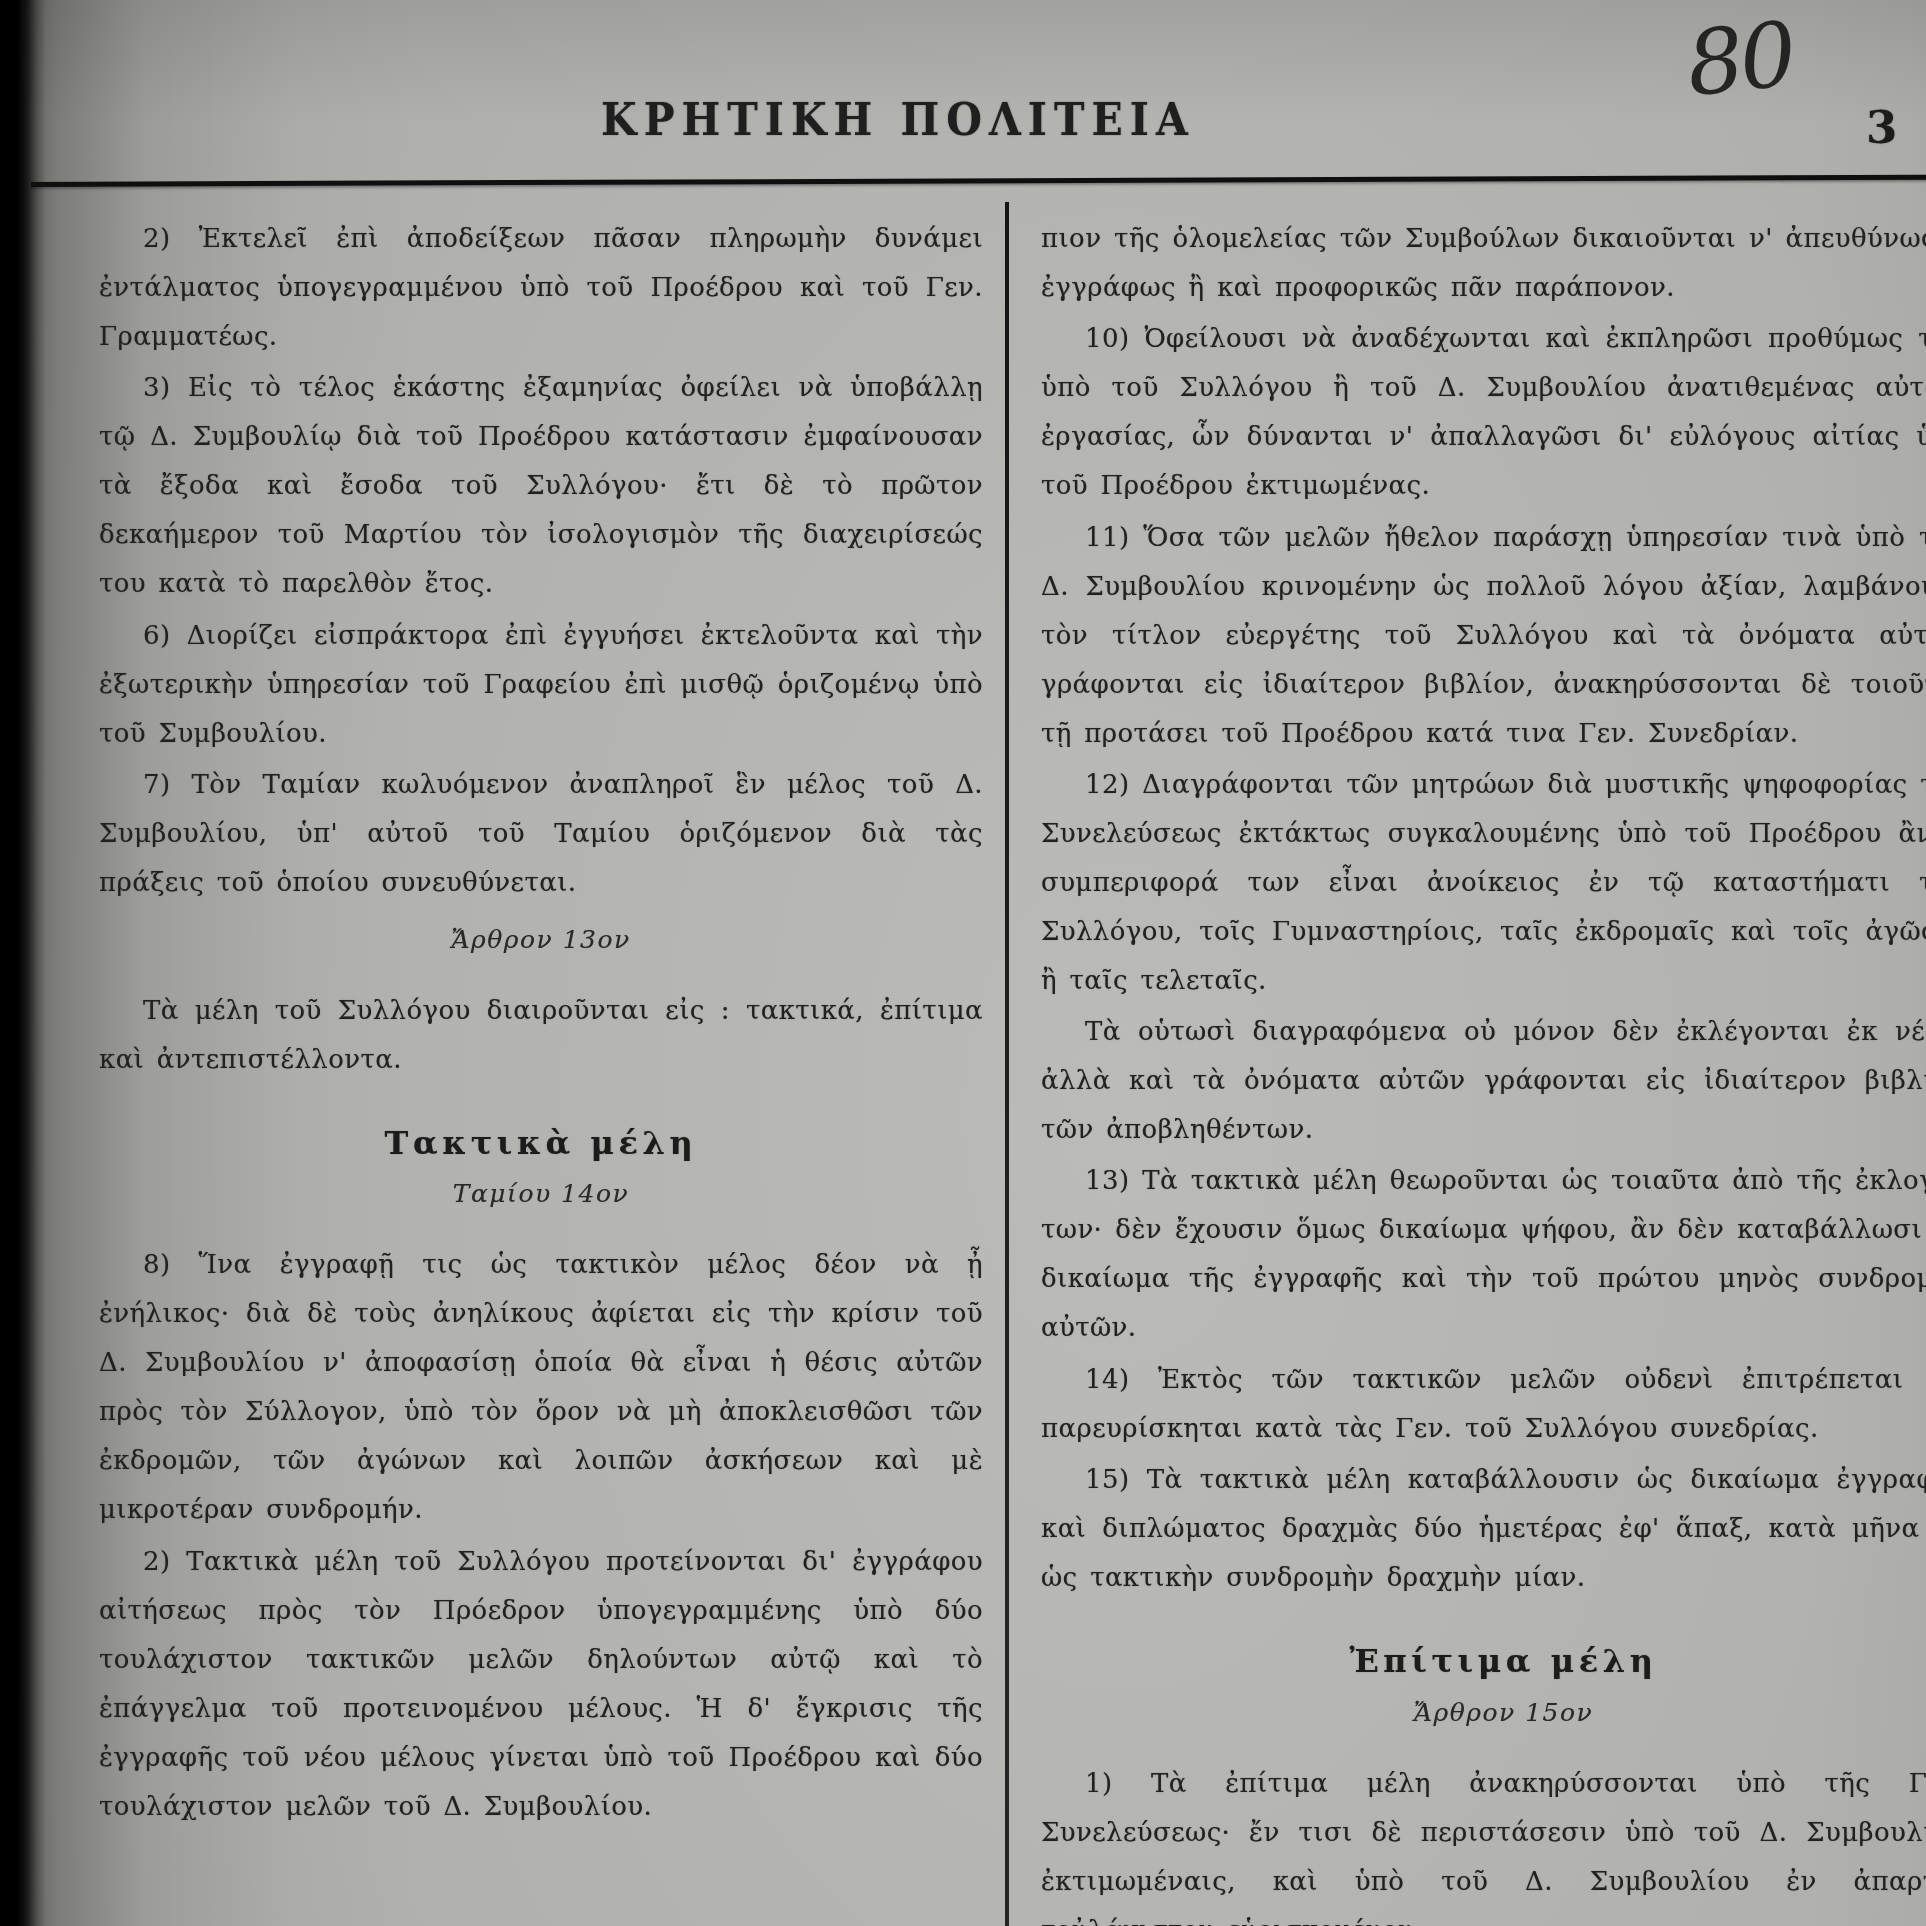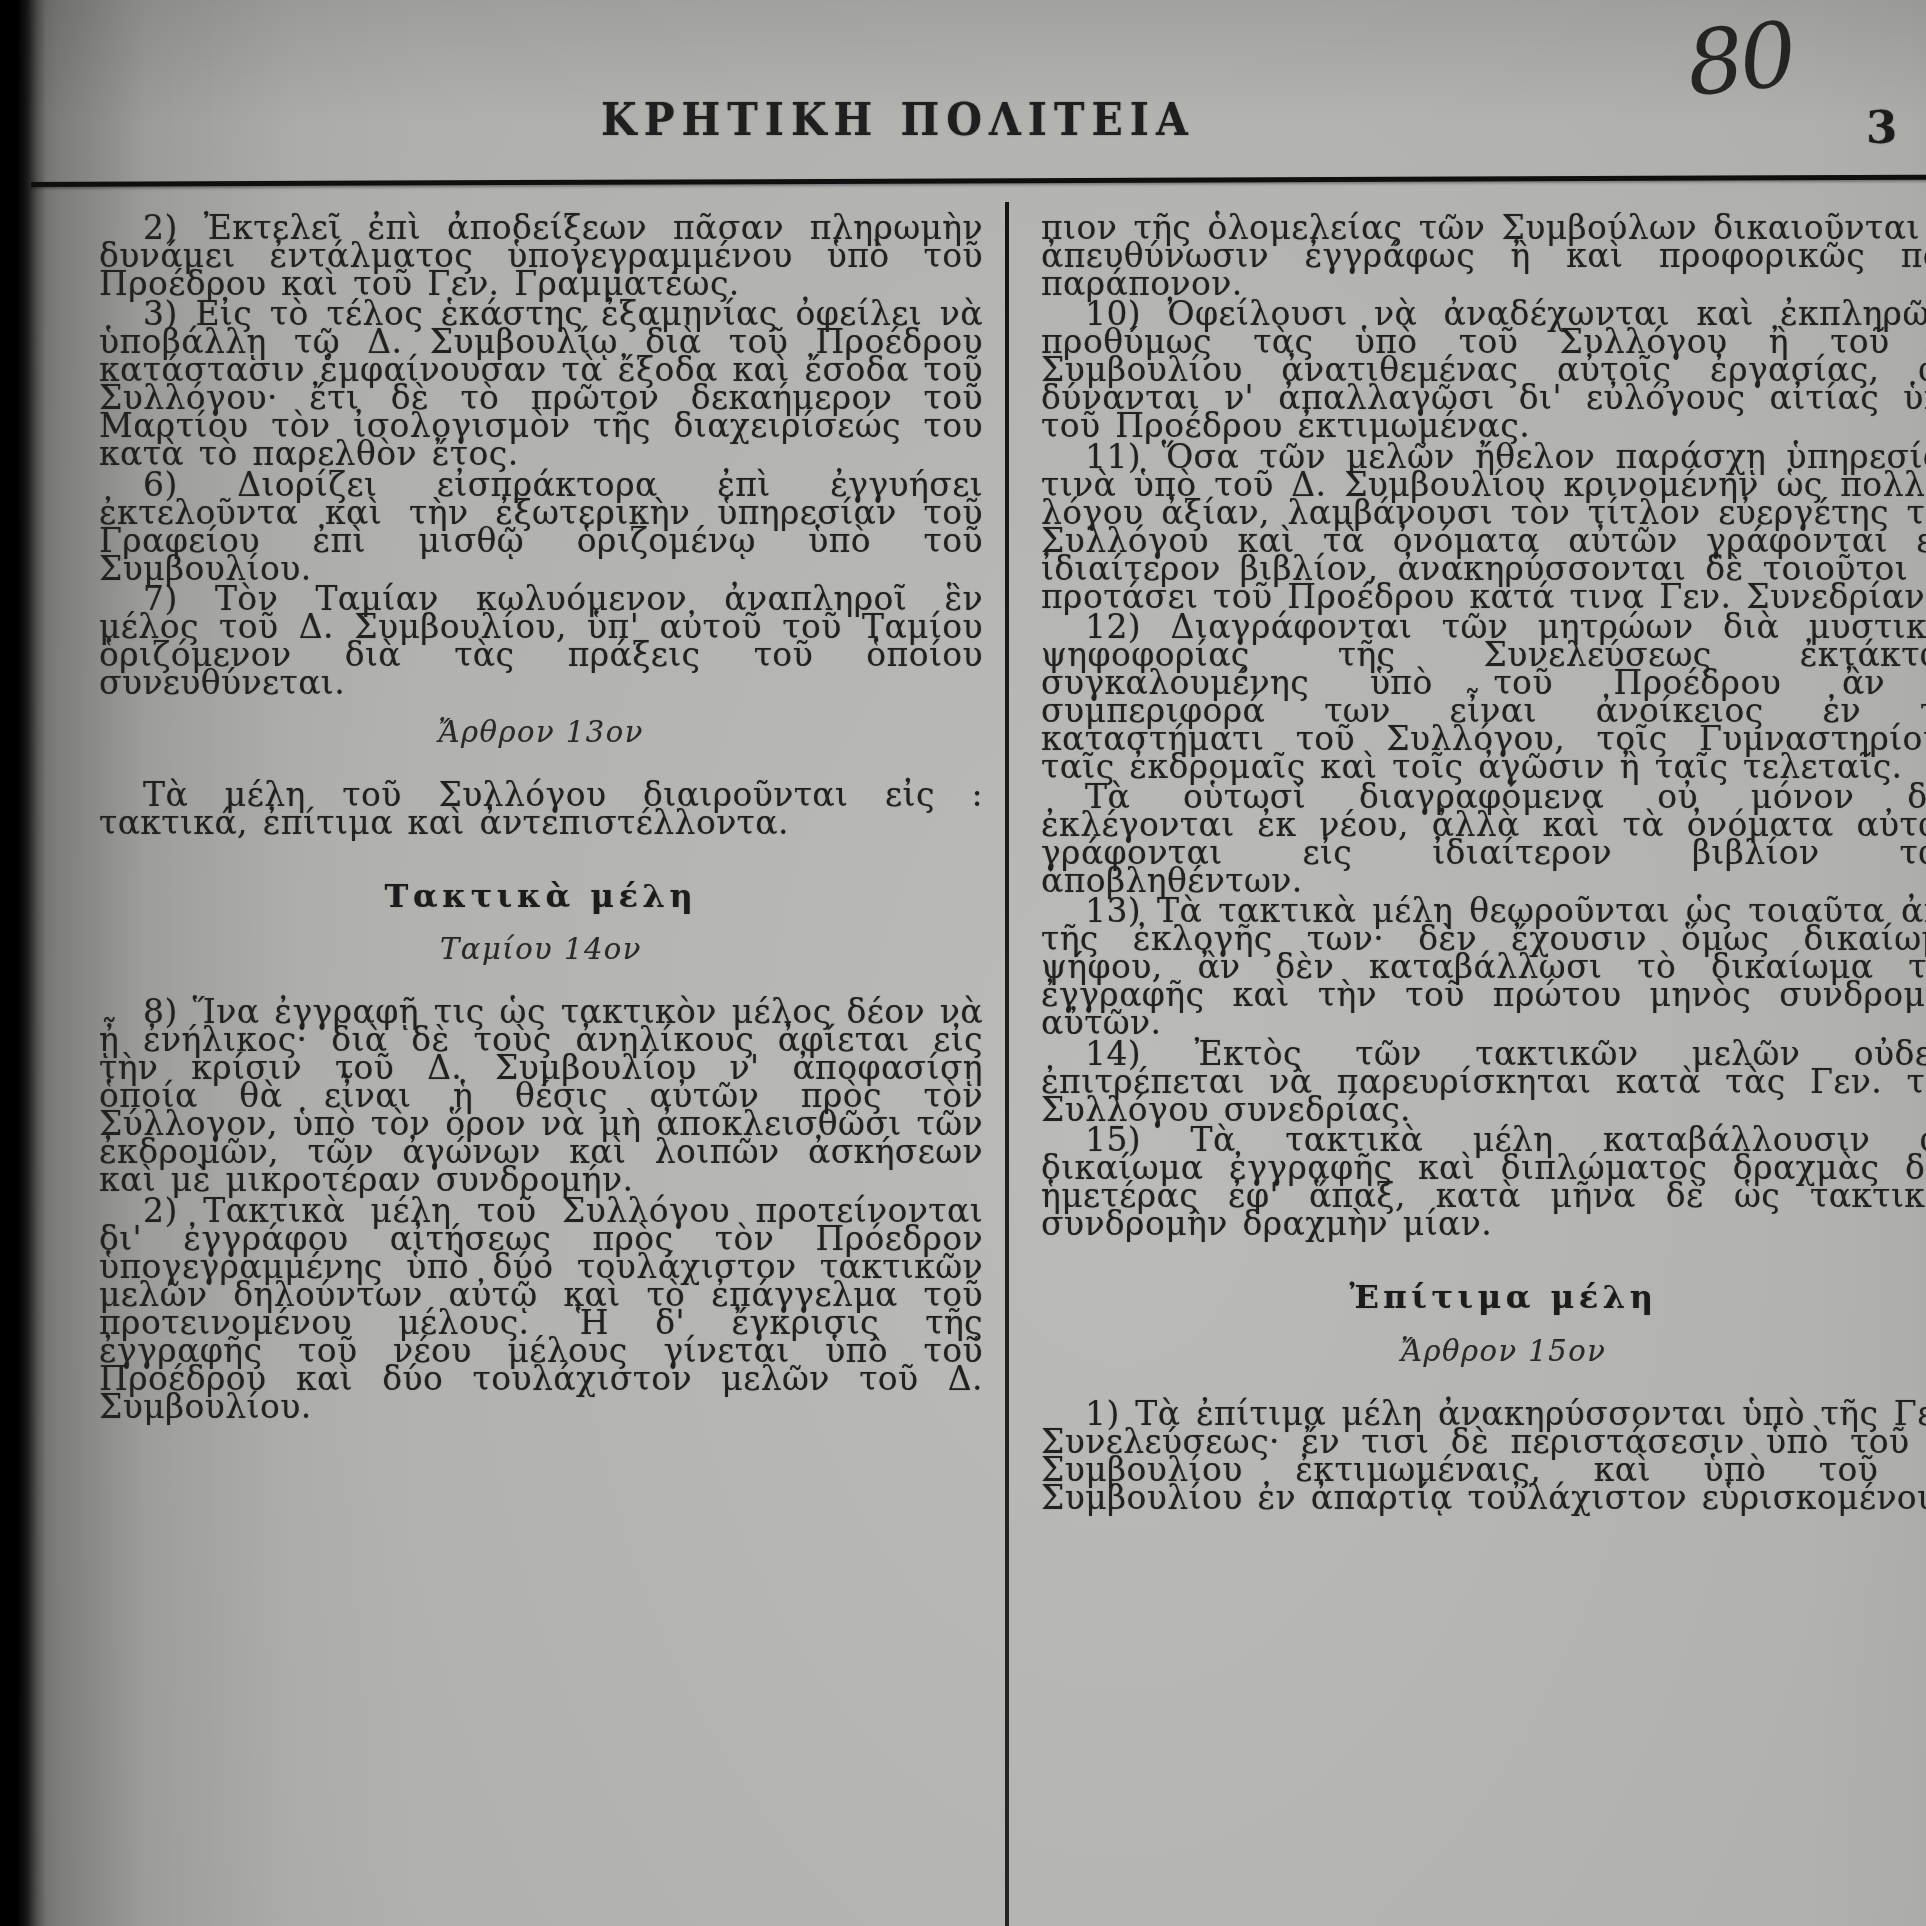--- a/index.html
+++ b/index.html
@@ -44,35 +44,35 @@
     box-shadow:0 1.9px 2.7px rgba(0,0,0,0.35);
   }
   .column-divider {
     position:absolute; left:1005px; top:202px; width:3.5px; height:2623px;
     background:linear-gradient(180deg,#151515,#262626 60%,#1a1a1a);
   }
   .col { position:absolute; top:214px; }
   .col-left  { left:99px;  width:884px; }
   .col-right { left:1041px; width:925px; }
   .para {
-    font-size:33px; line-height:28px;
+    font-size:26px; line-height:49px;
     text-align:justify; text-indent:44px;
     margin:0 0 2.3px 0;
     color:#212121;
     word-spacing:3.9px; letter-spacing:0.4px;
     text-shadow:0 0 1.2px rgba(25,25,25,0.38);
   }
   .para.no-indent { text-indent:0; }
   .sec-heading {
     font-size:32px; font-weight:bold; text-align:center;
     letter-spacing:4.6px; margin:40px 0 10.8px 0;
     color:#1c1c1c; text-shadow:0 0 1.2px rgba(25,25,25,0.4);
   }
   .art-heading {
-    font-size:29px; font-style:italic; text-align:center;
+    font-size:25px; font-style:italic; text-align:center;
     letter-spacing:1.5px; margin:17.7px 0 32px 0;
     color:#292929; text-shadow:0 0 0.8px rgba(25,25,25,0.35);
   }
   .col > :first-child { margin-top:0; }
 </style>
 </head>
 <body>
 
 <div class="page">
   <div class="film-strip"></div>

